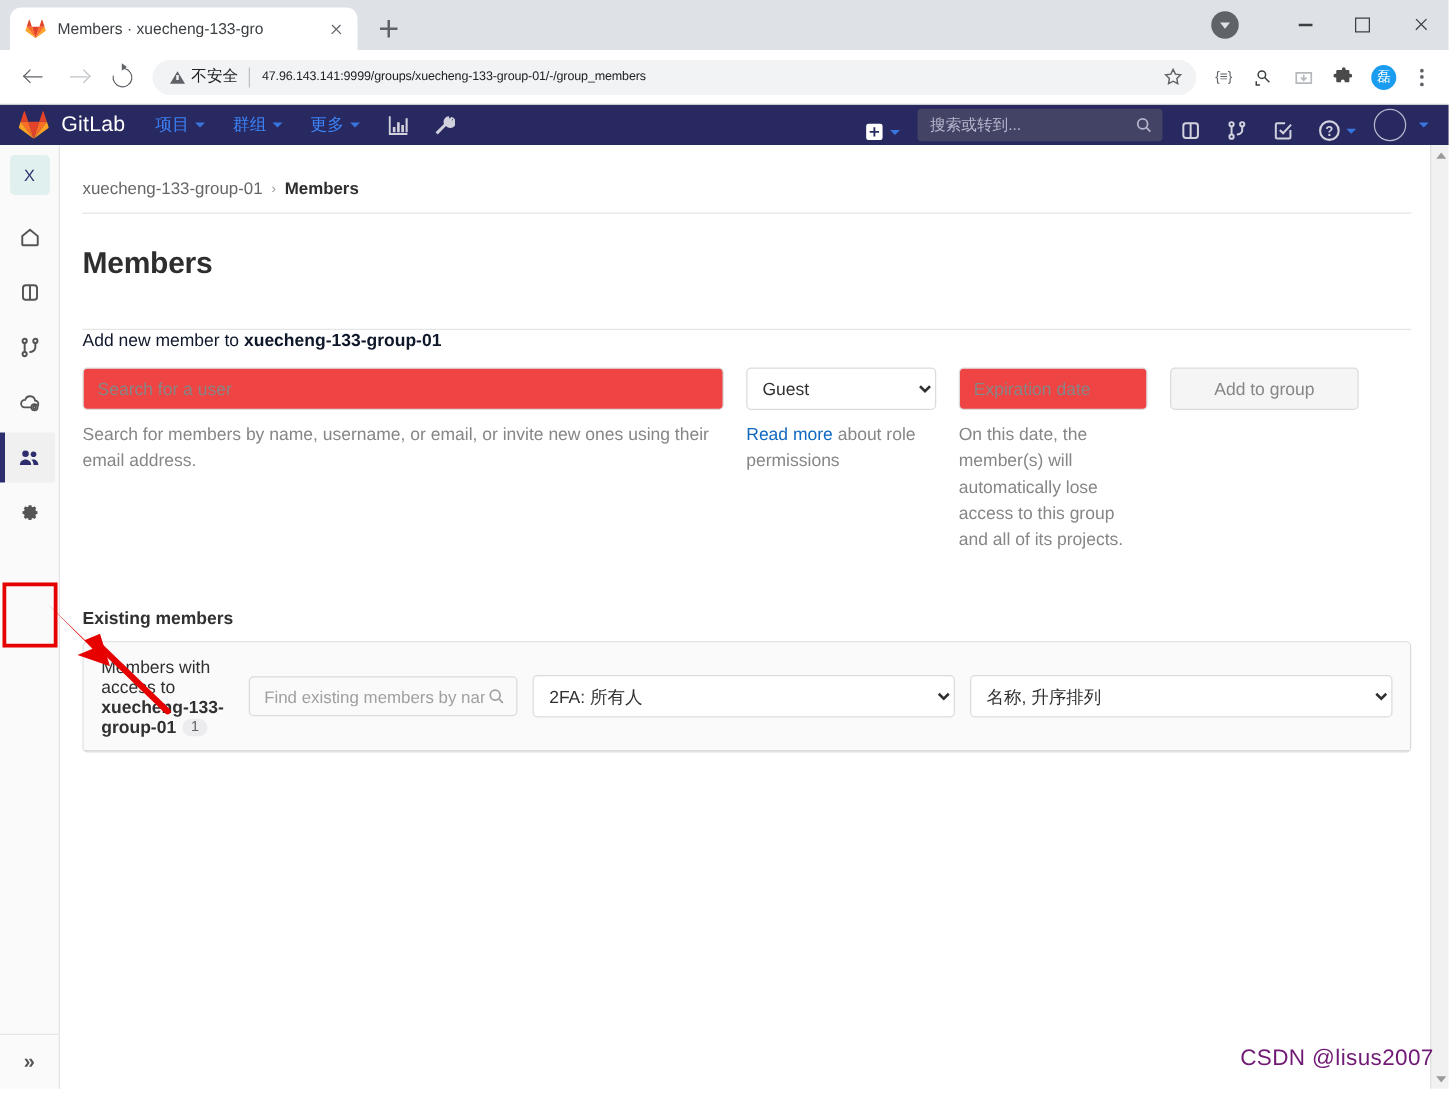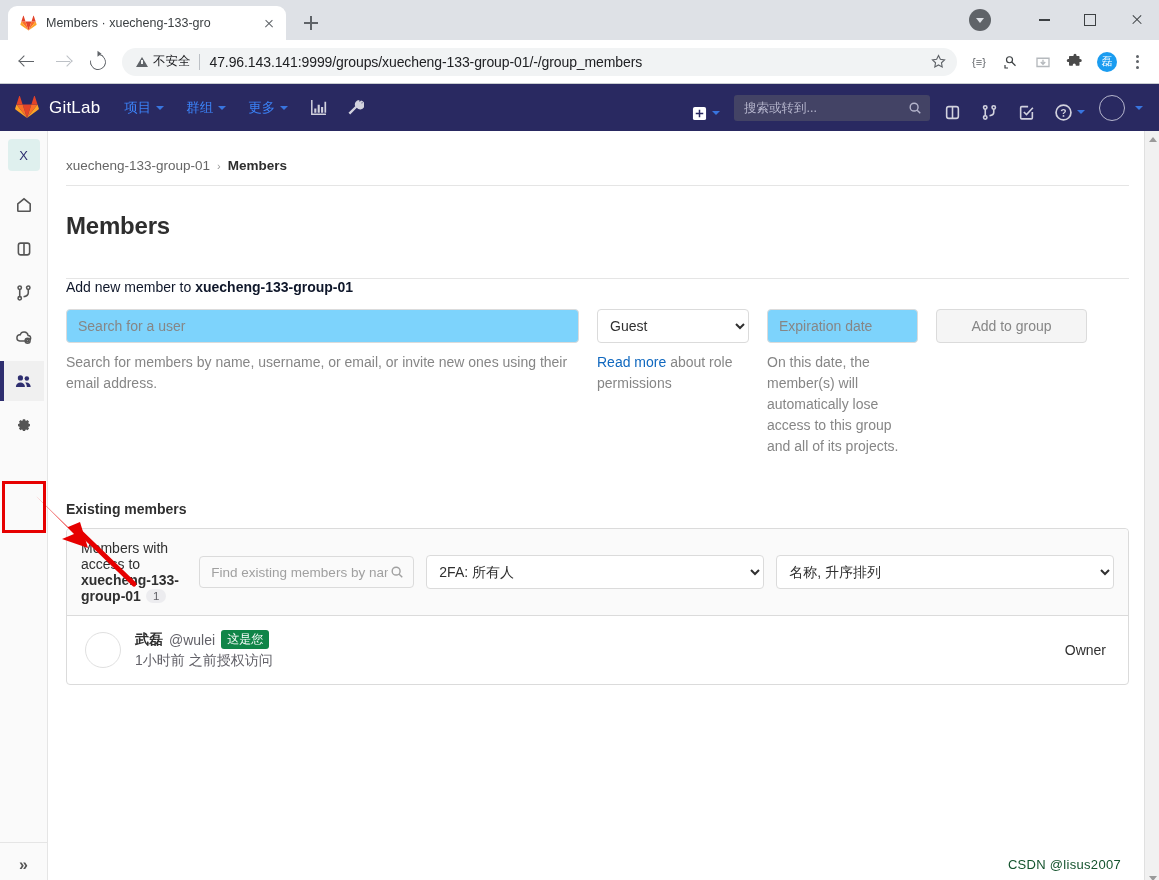--- a/index.html
+++ b/index.html
@@ -92,32 +92,32 @@
     display:flex; align-items:center; padding: 0 10px 0 14px; margin: 0 6px;
     font-size:13.5px; color:#202124;
   }
   .warn-tri {
     width:0;height:0;border-left:6px solid transparent;border-right:6px solid transparent;
     border-bottom:10px solid #5f6368; margin-right:5px; position:relative;
   }
   .warn-tri::after{content:"";position:absolute;left:-1px;top:3px;width:2px;height:4px;background:#f1f3f4;}
   .notsecure { font-size:12.5px;color:#202124; margin-right:8px; }
   .om-sep { width:1px;height:16px;background:#bdc1c6; margin-right:10px; }
-  .om-url { white-space:nowrap; font-size:14px; letter-spacing:-0.1px;}
+  .om-url { white-space:nowrap; font-size:10px; letter-spacing:-0.1px;}
 
   .star { width:17px;height:17px; position:relative; }
   .ticons { display:flex; align-items:center; }
   .ticon { width:28px;height:28px; margin:0 2px; display:flex;align-items:center;justify-content:center; font-size:11px; color:#5f6368; }
   .ext-avatar { width:20px;height:20px;border-radius:50%;background:#1a9cf0;color:#fff;font-size:11px;display:flex;align-items:center;justify-content:center;}
   .kebab { width:28px;height:28px; display:flex;flex-direction:column;align-items:center;justify-content:center;gap:2.5px;}
   .kebab i { width:3px;height:3px;border-radius:50%;background:#5f6368;display:block;}
 
   
   .gl-navbar {
-    height: 47px; background:#292961; display:flex; align-items:center;
+    height: 32px; background:#292961; display:flex; align-items:center;
     padding-left: 14px; color:#fff;
   }
   .gl-logo { width:26px;height:25px; margin-right:9px; flex:0 0 26px; }
   .gl-brand { font-size:17px; font-weight:400; letter-spacing:0.2px; margin-right:24px; color:#fff; }
   .gl-navitem {
     font-size:13.5px; color:#3b82f6; margin-right:22px; display:flex; align-items:center; gap:5px;
   }
   .caret { width:0;height:0;border-left:4px solid transparent;border-right:4px solid transparent;border-top:4.5px solid currentColor; opacity:.85;}
   .gl-navicon { margin-right:20px; display:flex;align-items:center; color:#d2d2de; }
   .gl-right { margin-left:auto; display:flex; align-items:flex-end; padding-right: 16px; }
@@ -174,21 +174,21 @@
 
   .add-row { display:flex; gap: 18px; align-items:flex-start; }
   .col-search { width: 513px; }
   .col-role { width: 152px; }
   .col-exp { width: 151px; }
   .col-btn { width: 151px; }
 
   .tinput {
     width:100%; height:34px; border:1px solid #dbdbdb; border-radius:4px;
     padding: 0 11px; font-size:14px; color:#303030; font-family:inherit;
-    outline:none; background:#7dd3fc;
+    outline:none; background:#ef4444;
   }
   .tinput::placeholder { color:#868686; }
   .hint { font-size:14px; color:#868686; margin-top:9px; line-height:1.5; }
   .hint a { color:#1068bf; text-decoration:none; }
 
   select.tselect {
     width:100%; height:34px; border:1px solid #dbdbdb; border-radius:4px;
     padding: 0 8px; font-size:14px; color:#303030; background:#fff;
     font-family:inherit; outline:none;
   }
@@ -229,21 +229,21 @@
   .m-role { font-size:14px; color:#303030; padding-right:8px; }
 
   
   .anno-box {
     position:absolute; left:2px; top:350px; width:44px; height:52px;
     border:3px solid #e60000; pointer-events:none; z-index: 30;
   }
   .anno-arrow { position:absolute; left:30px; top:355px; width:110px; height:105px; z-index: 29; pointer-events:none;}
 
   .watermark {
-    position:absolute; right:38px; bottom:14px; font-size:13px; color:#14532d;
+    position:absolute; right:12px; bottom:14px; font-size:18px; color:#701a75;
     letter-spacing:0.3px; z-index: 20;
   }
 
   
   .pagescroll { position:absolute; right:0; top:0; width:15px; height:755px; background:#f1f1f1; border-left:1px solid #e0e0e0;}
   .ps-up, .ps-dn { width:15px;height:16px; display:flex;align-items:center;justify-content:center;}
   .ps-up i { width:0;height:0;border-left:4px solid transparent;border-right:4px solid transparent;border-bottom:5px solid #9a9a9a;display:block;}
   .ps-dn i { width:0;height:0;border-left:4px solid transparent;border-right:4px solid transparent;border-top:5px solid #9a9a9a;display:block;}
   .ps-dn { position:absolute; bottom:0; }
 </style>
@@ -534,32 +534,20 @@
 
             <select class="tselect sel-2fa">
               <option>2FA: 所有人</option>
             </select>
 
             <select class="tselect sel-sort">
               <option>名称, 升序排列</option>
             </select>
           </div>
 
-          <div class="member-row">
-            <div class="m-avatar"></div>
-            <div class="m-info">
-              <div class="m-line1">
-                <span class="m-name">武磊</span>
-                <span class="m-handle">@wulei</span>
-                <span class="badge-you">这是您</span>
-              </div>
-              <div class="m-line2">1小时前 之前授权访问</div>
-            </div>
-            <div class="m-role">Owner</div>
-          </div>
         </div>
 
       </div>
 
       <div class="watermark">CSDN @lisus2007</div>
 
       <div class="pagescroll">
         <div class="ps-up">
             <i></i>
           </div>

